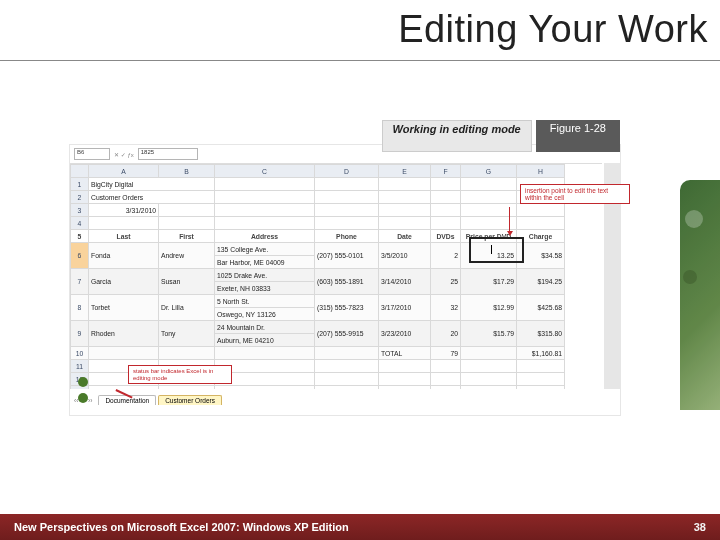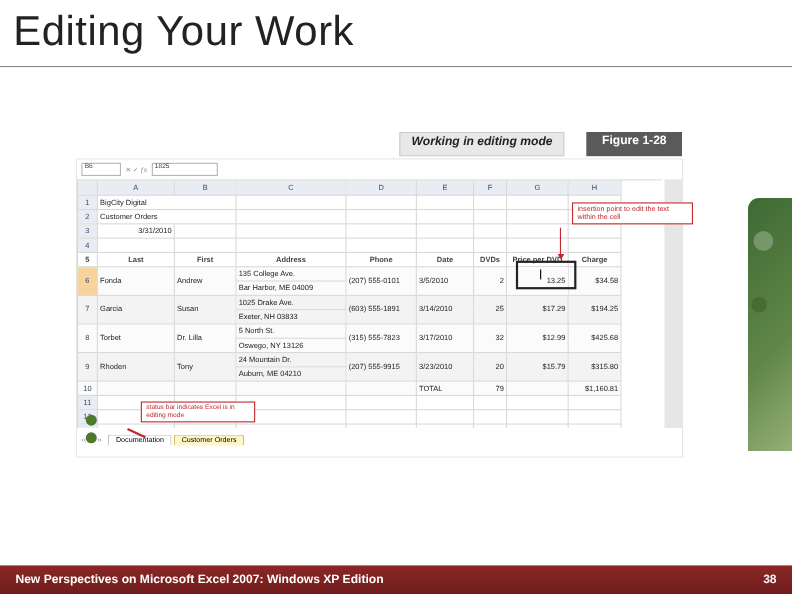--- a/index.html
+++ b/index.html
@@ -1,29 +1,29 @@
 <!DOCTYPE html>
 <html><head>
 <meta charset="utf-8">
 <style>
   * { box-sizing: border-box; margin: 0; padding: 0; }
   html, body { width: 720px; height: 540px; font-family: "Segoe UI", Arial, sans-serif; background: #fff; overflow: hidden; }
   .slide { position: relative; width: 720px; height: 540px; background: #fff; }
-  .title { font-size: 38px; font-weight: 400; color: #222; padding: 8px 12px 4px 12px; letter-spacing: 0.5px; }
+  .title { font-size: 38px; font-weight: 400; color: #222; padding: 8px 12px 4px 12px; letter-spacing: 0.5px; text-align: right; }
   .title-rule { position: absolute; left: 0; right: 0; top: 60px; height: 1px; background: #888; }
   .bg-deco-right { position: absolute; right: 0; top: 180px; width: 40px; height: 230px; background: linear-gradient(135deg, #2a5a1f 0%, #507a35 60%, #8aa86a 100%); border-radius: 10px 0 0 0; opacity: .9; }
   .bg-deco-right::before, .bg-deco-right::after { content:""; position:absolute; border-radius:50%; }
   .bg-deco-right::before { width: 18px; height: 18px; left: 5px; top: 30px; background: rgba(255,255,255,0.25); }
   .bg-deco-right::after  { width: 14px; height: 14px; left: 3px; top: 90px; background: rgba(40,70,20,0.5); }
 
   
   .figure { position: absolute; left: 70px; top: 145px; width: 550px; height: 270px; background: #fff; box-shadow: 0 0 0 1px #e6e6e6; }
-  .fig-banner { position: absolute; right: 0; top: -25px; height: 22px; display: flex; align-items: stretch; font-size: 11px; }
+  .fig-banner { position: absolute; right: 0; top: -25px; height: 32px; display: flex; align-items: stretch; font-size: 11px; }
   .fig-banner .label { background: #e8e8e8; border: 1px solid #ccc; padding: 2px 10px; font-weight: 700; color: #222; font-style: italic; }
-  .fig-banner .num   { background: #5a5a5a; color: #fff; padding: 2px 14px; font-weight: 700; margin-left: 20px; }
+  .fig-banner .num   { background: #5a5a5a; color: #fff; padding: 2px 14px; font-weight: 400; margin-left: 4px; }
 
   .namebox-row { position: absolute; left: 4px; top: 2px; height: 14px; display: flex; align-items: center; gap: 4px; }
   .namebox { width: 36px; height: 12px; border: 1px solid #b5b5b5; font-size: 6px; padding: 0 2px; color: #444; background: #fff; }
   .mini-icons { font-size: 6px; color: #888; }
   .fxbox { flex: 1; width: 60px; height: 12px; border: 1px solid #b5b5b5; font-size: 6px; padding: 0 2px; color: #333; }
 
   .sheet-wrap { position: absolute; left: 0; top: 18px; right: 18px; bottom: 26px; overflow: hidden; border-top: 1px solid #ddd; }
   .sheet { border-collapse: collapse; font-size: 6.8px; color: #222; table-layout: fixed; }
   .sheet th, .sheet td { border: 1px solid #d9d9d9; padding: 1px 2px; height: 13px; white-space: nowrap; overflow: hidden; text-overflow: ellipsis; }
   .sheet thead th { background: #e9edf3; color: #3a4a66; font-weight: 400; text-align: center; }

